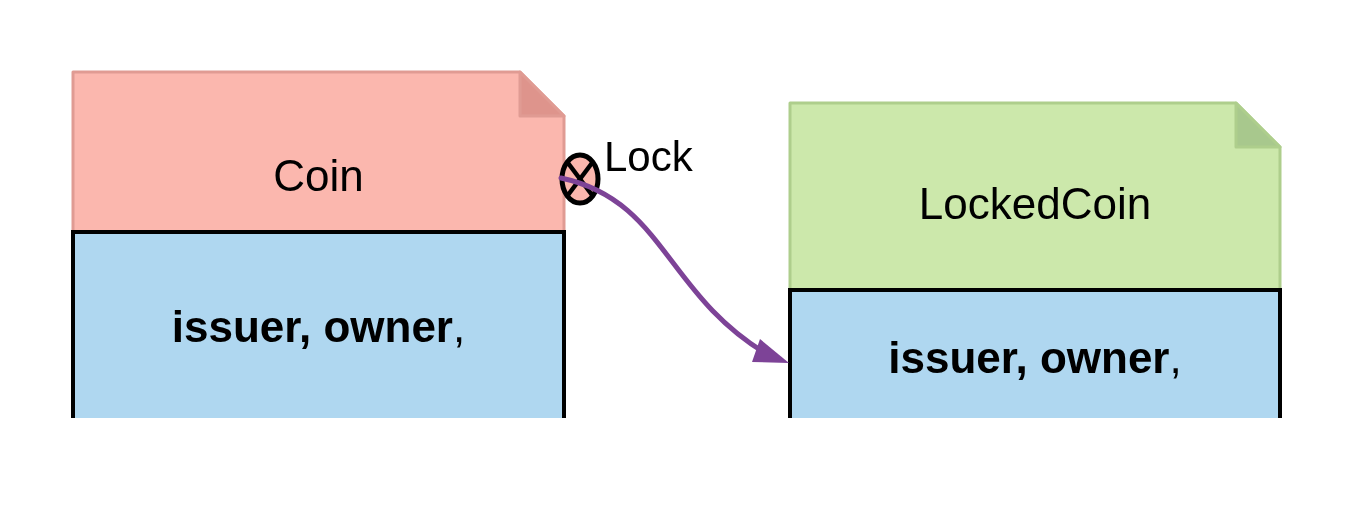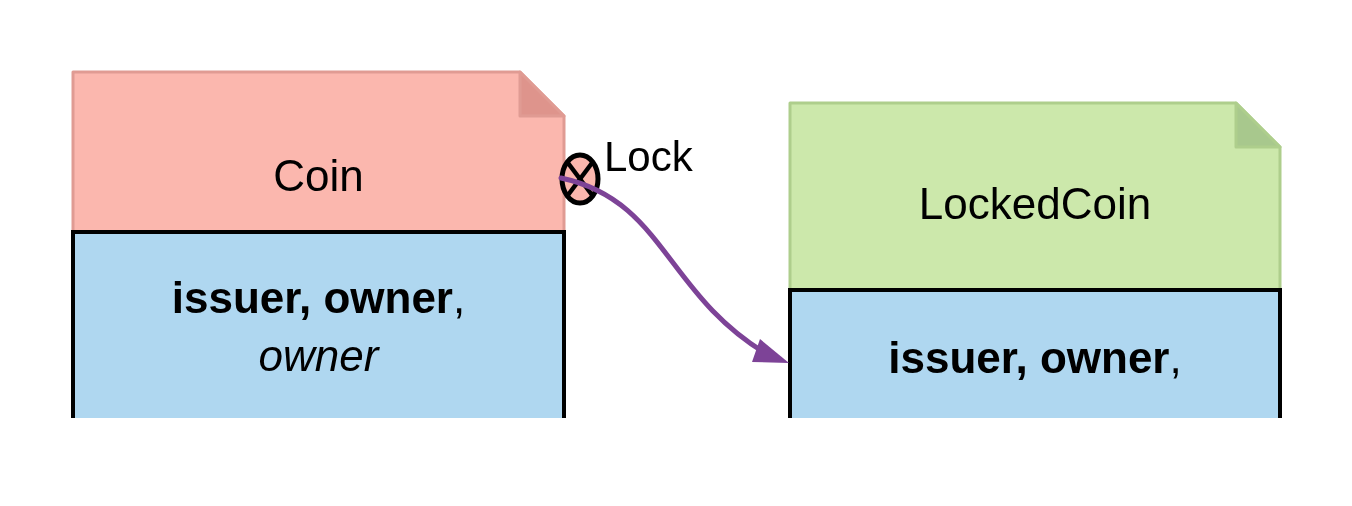--- a/index.html
+++ b/index.html
@@ -76,21 +76,20 @@
     </g>
 
     <path d="M 561 178 C 665 200 665 295 770 356" fill="none" stroke-width="5" stroke-linecap="round" stroke="#7D4397"></path>
     <polygon points="789,363 752,362 760,339" fill="#7D4397"></polygon>
   </svg>
 
   <div class="txt card-title" style="left:73px; top:150px; width:491px;">Coin</div>
 
   <div class="attrs" style="left:73px; top:232px; width:491px; height:201px; padding-bottom:12px; box-sizing:border-box;">
     <div class="line1"><span class="bold-part">issuer, owner</span><span class="sep">,</span></div>
-    <div class="line2">owner</div>
   </div>
 
   <div class="txt card-title" style="left:790px; top:178px; width:490px;">LockedCoin</div>
 
   <div class="attrs" style="left:790px; top:290px; width:490px; height:143px; padding-bottom:8px; box-sizing:border-box; line-height:56px;">
     <div class="line1"><span class="bold-part">issuer, owner</span><span class="sep">,</span></div>
   </div>
 
   <div class="txt connector-label" style="left:604px; top:134px;">Lock</div>
 

